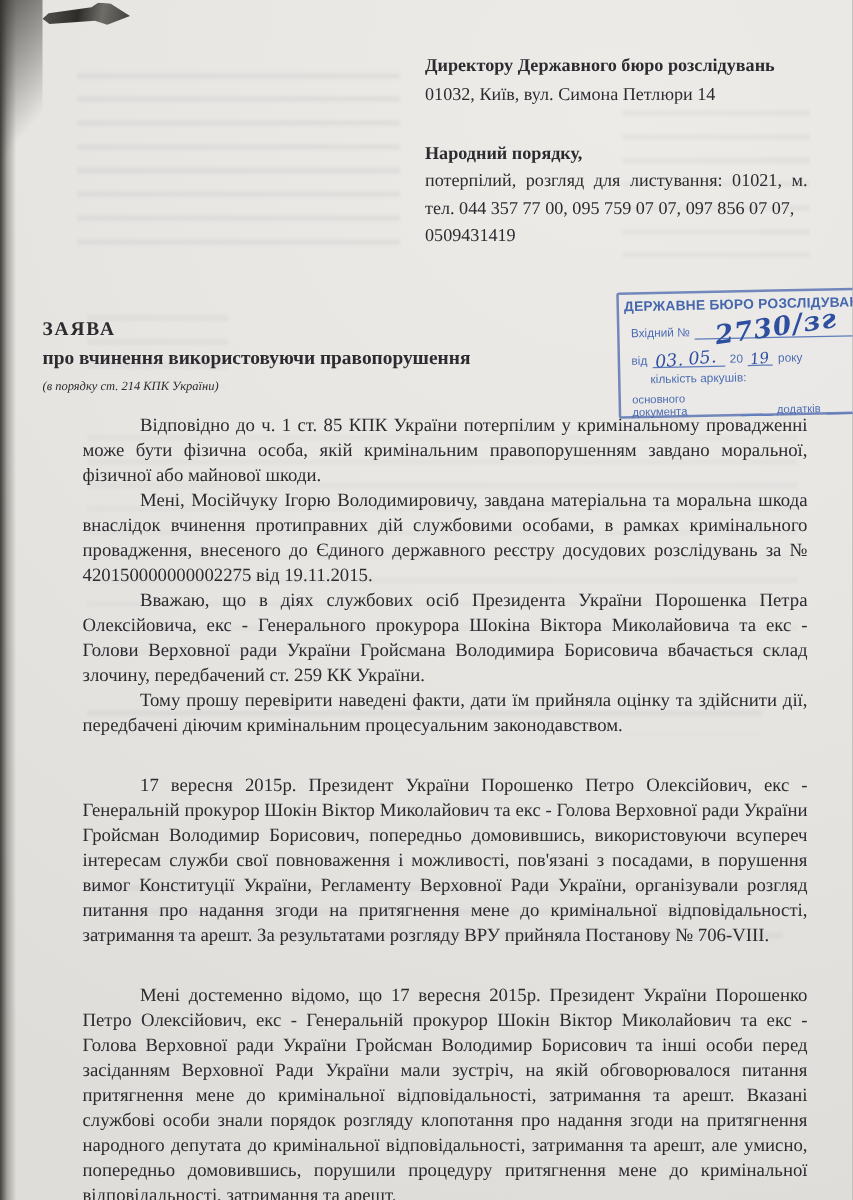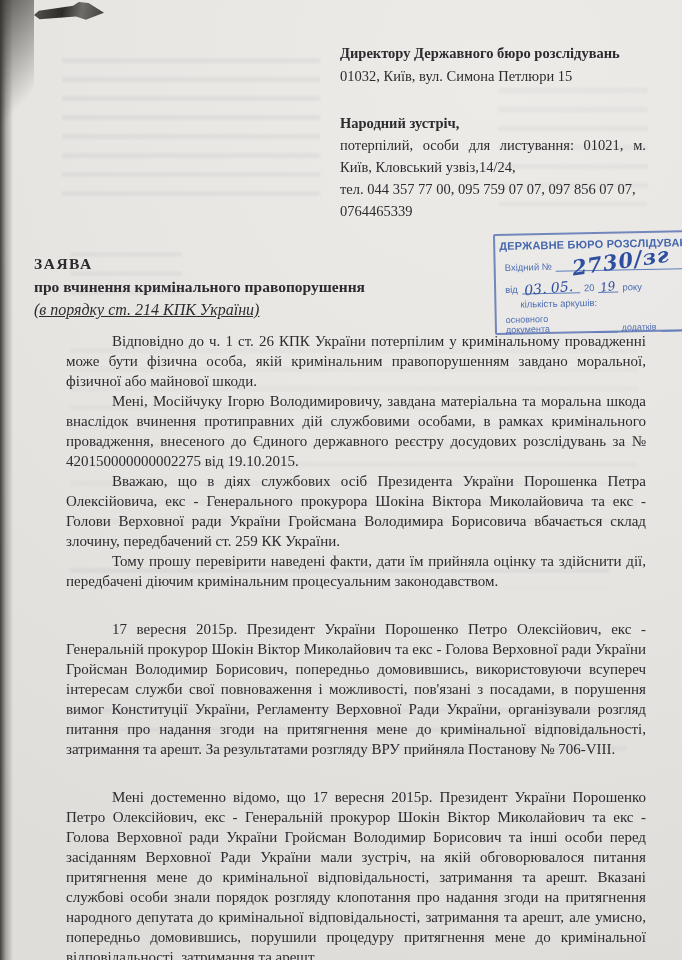--- a/index.html
+++ b/index.html
@@ -55,21 +55,21 @@
     font-size:14.5px;line-height:22px;
   }
   .jline{text-align:justify;text-align-last:justify;}
 
   .title-block{
     position:absolute;left:34px;top:252px;width:614px;
     text-align:left;line-height:23px;font-size:15.5px;
   }
   .title-main{font-weight:bold;letter-spacing:1.5px;}
   .title-sub{font-weight:bold;}
-  .title-note{font-style:italic;font-size:16px;text-decoration:underline;}
+  .title-note{font-style:italic;font-size:10px;}
 
   .body-text{
     position:absolute;left:66px;top:331px;width:580px;
     font-size:15px;line-height:20px;text-align:justify;
   }
   .body-text p{margin:0;text-indent:46px;}
   .body-text p.para-gap{margin-top:28px;}
 
   
   .stamp{
@@ -116,29 +116,28 @@
 
     <div class="ghost g1"></div>
     <div class="ghost g2"></div>
     <div class="ghost g3"></div>
     <div class="ghost g4"></div>
     <div class="ghost g5"></div>
     <div class="ghost g6"></div>
 
     <div class="recipient">
       <div class="b">Директору Державного бюро розслідувань</div>
-      <div>01032, Київ, вул. Симона Петлюри 15</div>
+      <div>01032, Київ, вул. Симона Петлюри 14</div>
     </div>
 
     <div class="applicant">
-      <div class="b">Народний зустріч,</div>
-      <div class="jline">потерпілий, особи для листування: 01021, м.</div>
-      <div>Київ, Кловський узвіз,14/24,</div>
+      <div class="b">Народний порядку,</div>
+      <div class="jline">потерпілий, розгляд для листування: 01021, м.</div>
       <div>тел. 044 357 77 00, 095 759 07 07, 097 856 07 07,</div>
-      <div>0764465339</div>
+      <div>0509431419</div>
     </div>
 
     <div class="stamp">
       <div class="org">ДЕРЖАВНЕ БЮРО РОЗСЛІДУВАНЬ</div>
       <div class="srow r2">
         <span>Вхідний №</span>
         <span class="fline grow">
           <span class="hand hand-num">2730/зг</span>
         </span>
       </div>
@@ -157,27 +156,27 @@
       <div class="srow r5">
         <span>основного документа</span>
         <span class="uline"></span>
         <span>додатків</span>
         <span class="uline"></span>
       </div>
     </div>
 
     <div class="title-block">
       <div class="title-main">ЗАЯВА</div>
-      <div class="title-sub">про вчинення кримінального правопорушення</div>
+      <div class="title-sub">про вчинення використовуючи правопорушення</div>
       <div class="title-note">(в порядку ст. 214 КПК України)</div>
     </div>
 
     <div class="body-text">
-      <p>Відповідно до ч. 1 ст. 26 КПК України потерпілим у кримінальному провадженні може бути фізична особа, якій кримінальним правопорушенням завдано моральної, фізичної або майнової шкоди.</p>
-      <p>Мені, Мосійчуку Ігорю Володимировичу, завдана матеріальна та моральна шкода внаслідок вчинення протиправних дій службовими особами, в рамках кримінального провадження, внесеного до Єдиного державного реєстру досудових розслідувань за № 420150000000002275 від 19.10.2015.</p>
+      <p>Відповідно до ч. 1 ст. 85 КПК України потерпілим у кримінальному провадженні може бути фізична особа, якій кримінальним правопорушенням завдано моральної, фізичної або майнової шкоди.</p>
+      <p>Мені, Мосійчуку Ігорю Володимировичу, завдана матеріальна та моральна шкода внаслідок вчинення протиправних дій службовими особами, в рамках кримінального провадження, внесеного до Єдиного державного реєстру досудових розслідувань за № 420150000000002275 від 19.11.2015.</p>
       <p>Вважаю, що в діях службових осіб Президента України Порошенка Петра Олексійовича, екс - Генерального прокурора Шокіна Віктора Миколайовича та екс - Голови Верховної ради України Гройсмана Володимира Борисовича вбачається склад злочину, передбачений ст. 259 КК України.</p>
       <p>Тому прошу перевірити наведені факти, дати їм прийняла оцінку та здійснити дії, передбачені діючим кримінальним процесуальним законодавством.</p>
       <p class="para-gap">17 вересня 2015р. Президент України Порошенко Петро Олексійович, екс - Генеральній прокурор Шокін Віктор Миколайович та екс - Голова Верховної ради України Гройсман Володимир Борисович, попередньо домовившись, використовуючи всупереч інтересам служби свої повноваження і можливості, пов'язані з посадами, в порушення вимог Конституції України, Регламенту Верховної Ради України, організували розгляд питання про надання згоди на притягнення мене до кримінальної відповідальності, затримання та арешт. За результатами розгляду ВРУ прийняла Постанову № 706-VIII.</p>
       <p class="para-gap">Мені достеменно відомо, що 17 вересня 2015р. Президент України Порошенко Петро Олексійович, екс - Генеральній прокурор Шокін Віктор Миколайович та екс - Голова Верховної ради України Гройсман Володимир Борисович та інші особи перед засіданням Верховної Ради України мали зустріч, на якій обговорювалося питання притягнення мене до кримінальної відповідальності, затримання та арешт. Вказані службові особи знали порядок розгляду клопотання про надання згоди на притягнення народного депутата до кримінальної відповідальності, затримання та арешт, але умисно, попередньо домовившись, порушили процедуру притягнення мене до кримінальної відповідальності, затримання та арешт.</p>
     </div>
 
   </div>
 </div>
 
 </body></html>

